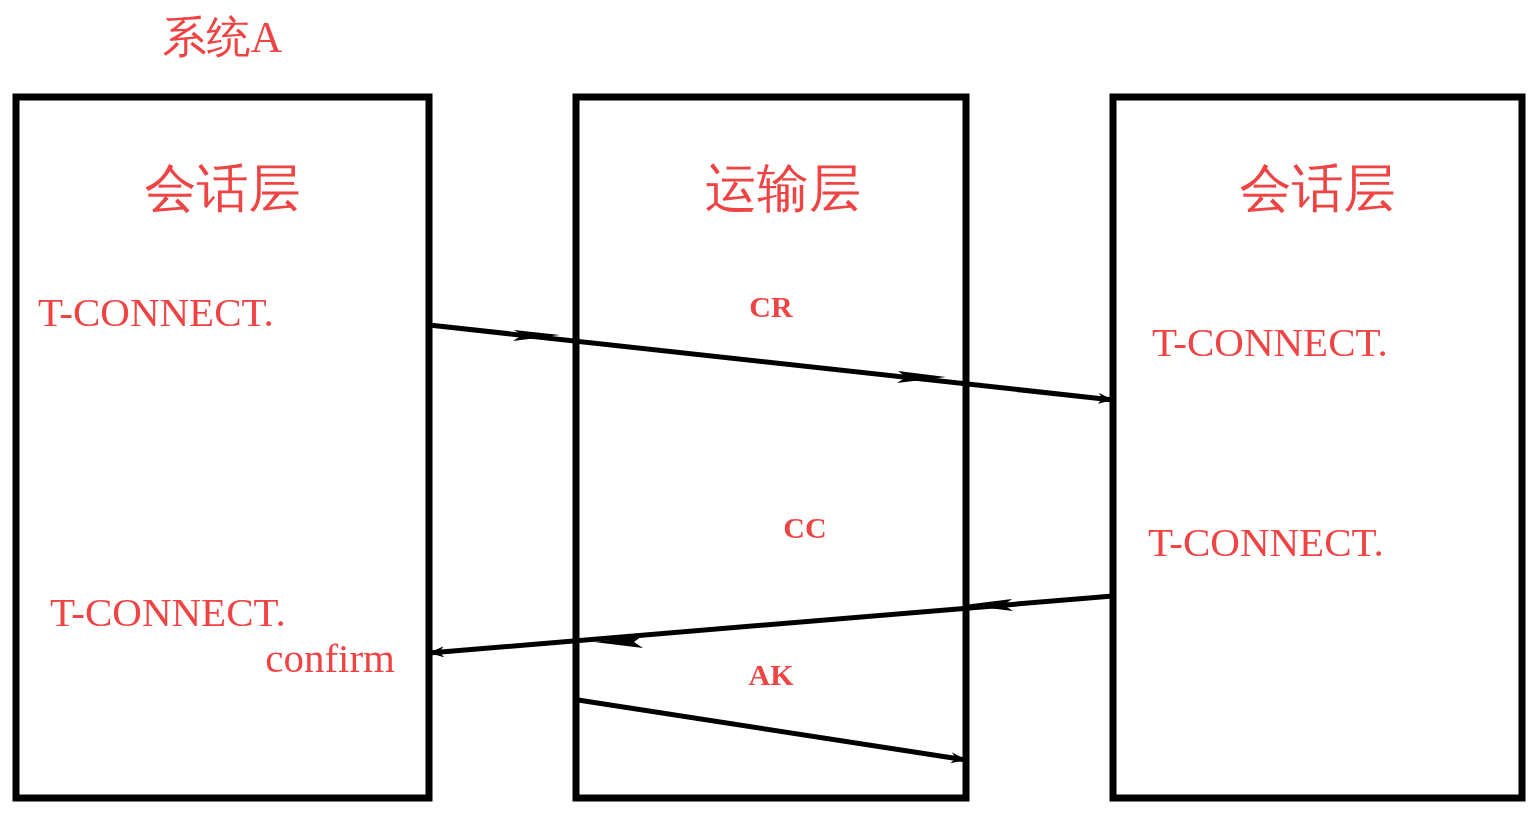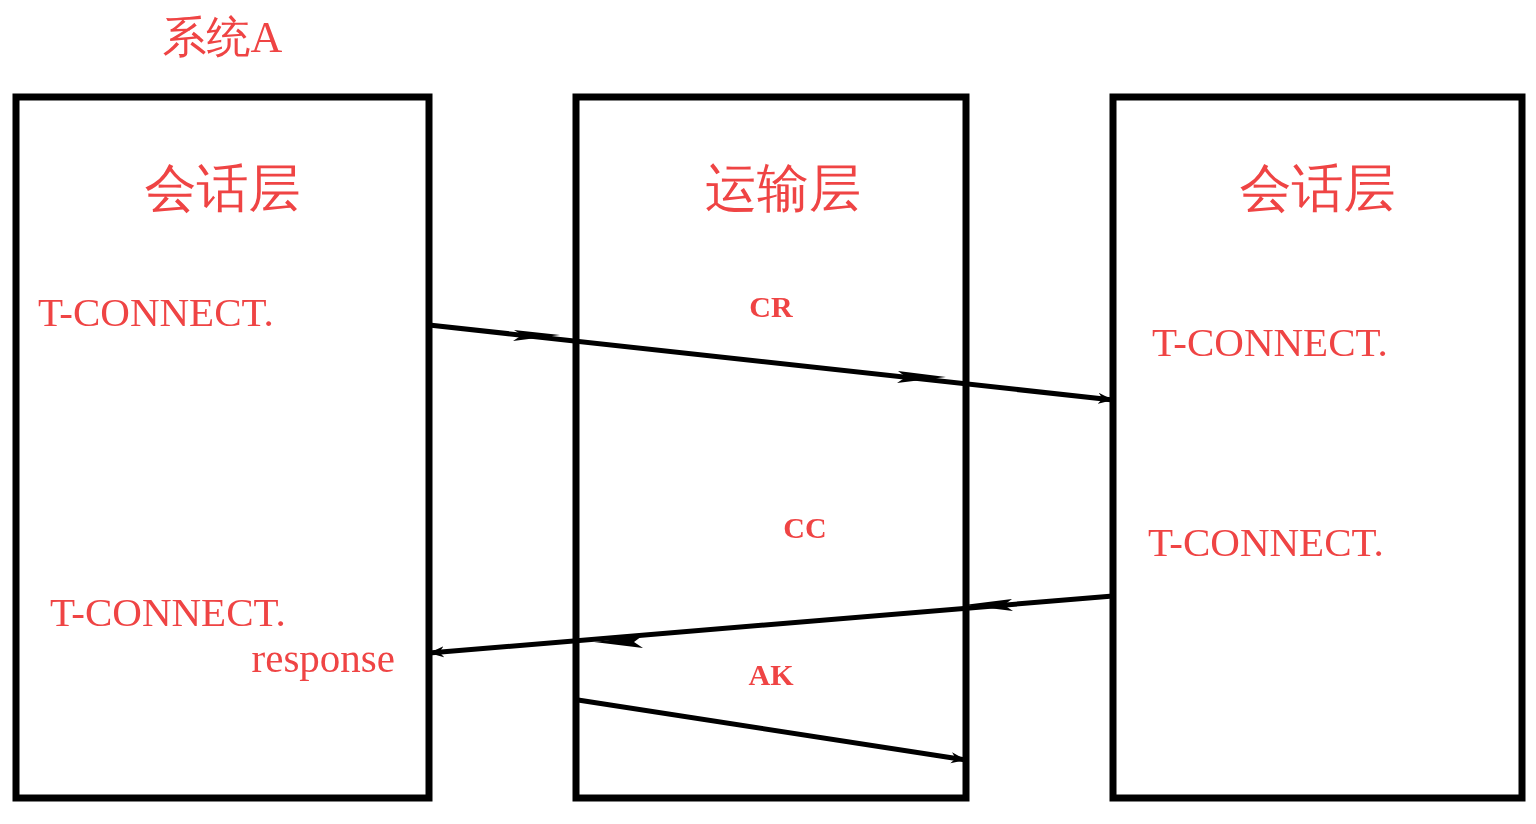--- a/index.html
+++ b/index.html
@@ -103,21 +103,21 @@
 
   <div class="layer-title" style="left:16px; top:163px; width:413px;">会话层</div>
   <div class="layer-title" style="left:588px; top:163px; width:390px;">运输层</div>
   <div class="layer-title" style="left:1113px; top:163px; width:409px;">会话层</div>
 
   <div class="prim" style="left:38px; top:290px; width:360px;">
     <span class="l1">T-CONNECT.</span>
   </div>
   <div class="prim" style="left:50px; top:590px; width:345px;">
     <span class="l1">T-CONNECT.</span>
-    <span class="l2">response</span>
+    <span class="l2">confirm</span>
   </div>
 
   <div class="prim" style="left:1152px; top:320px; width:350px;">
     <span class="l1">T-CONNECT.</span>
   </div>
   <div class="prim" style="left:1148px; top:520px; width:358px;">
     <span class="l1">T-CONNECT.</span>
   </div>
 
   <div class="pdu" style="left:576px; top:292px; width:390px;">CR</div>

